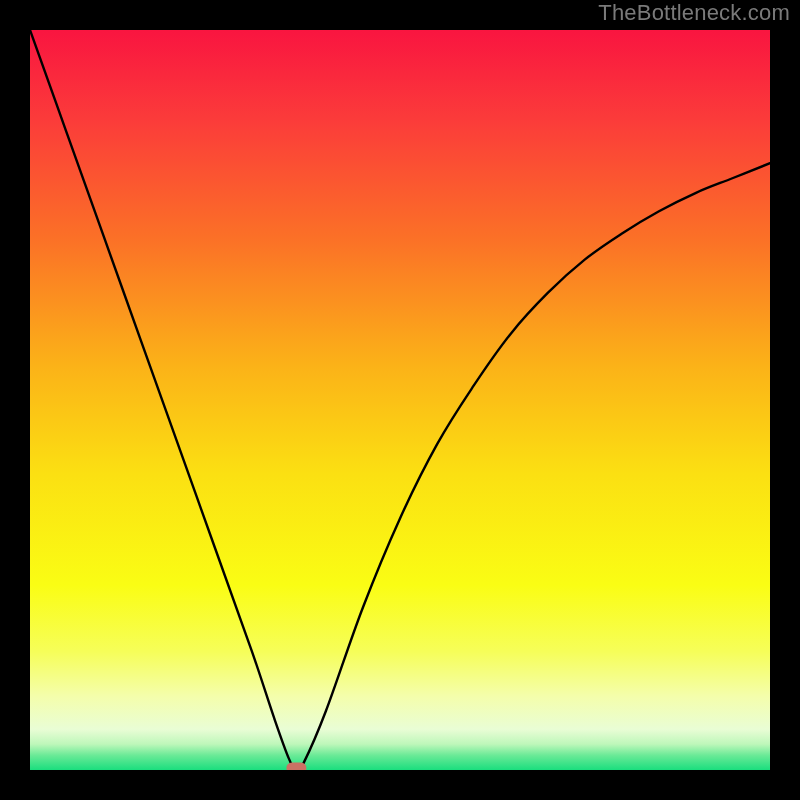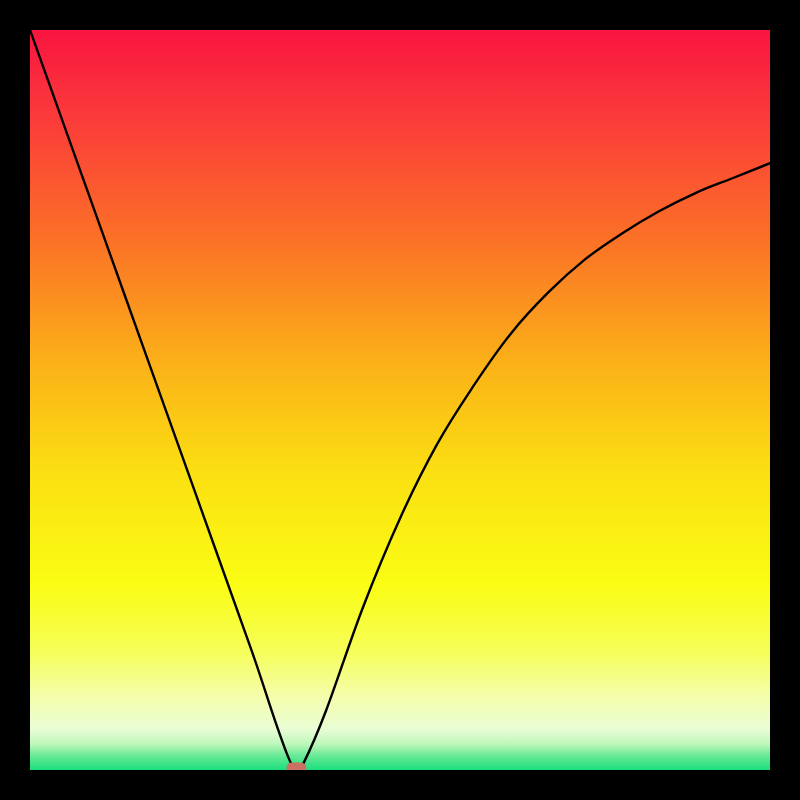--- a/index.html
+++ b/index.html
@@ -34,20 +34,21 @@
     width: 740px;
     height: 740px;
     overflow: visible;
   }
   svg { display: block; }
 </style>
 </head>
 <body>
 
 <div class="frame">
+  <div class="watermark">TheBottleneck.com</div>
   <div class="plot">
     <svg id="chart-svg" width="740" height="740" viewBox="0 0 740 740">
         <defs>
           <linearGradient id="bg-grad" x1="0" y1="0" x2="0" y2="1">
             <stop offset="0%" stop-color="#f91540"></stop>
             <stop offset="12%" stop-color="#fb3b3a"></stop>
             <stop offset="28.000000000000004%" stop-color="#fb7027"></stop>
             <stop offset="45%" stop-color="#fbb118"></stop>
             <stop offset="60%" stop-color="#fbe012"></stop>
             <stop offset="75%" stop-color="#fafd14"></stop>

